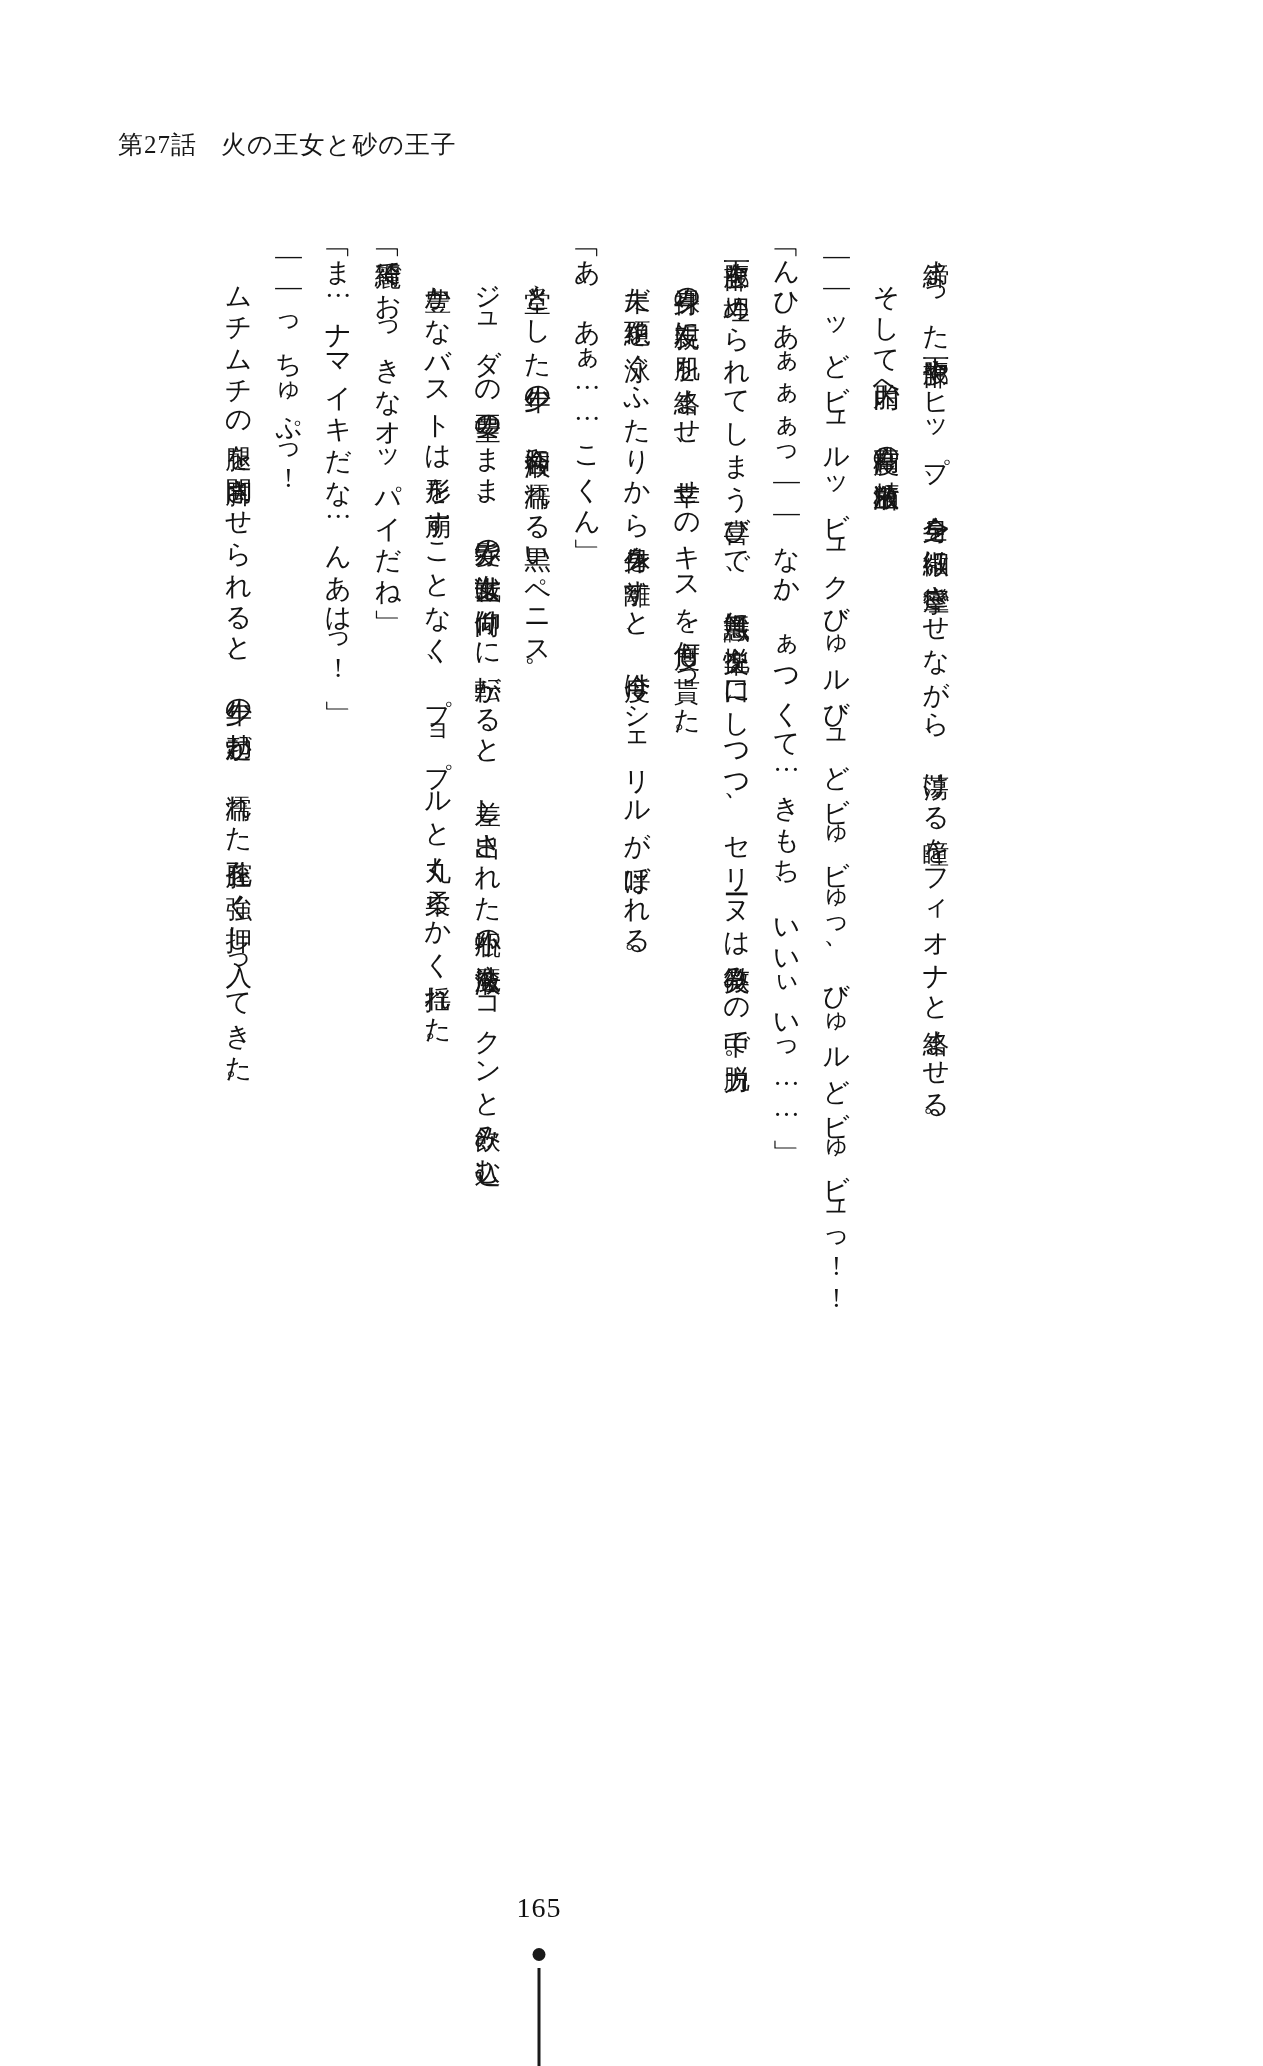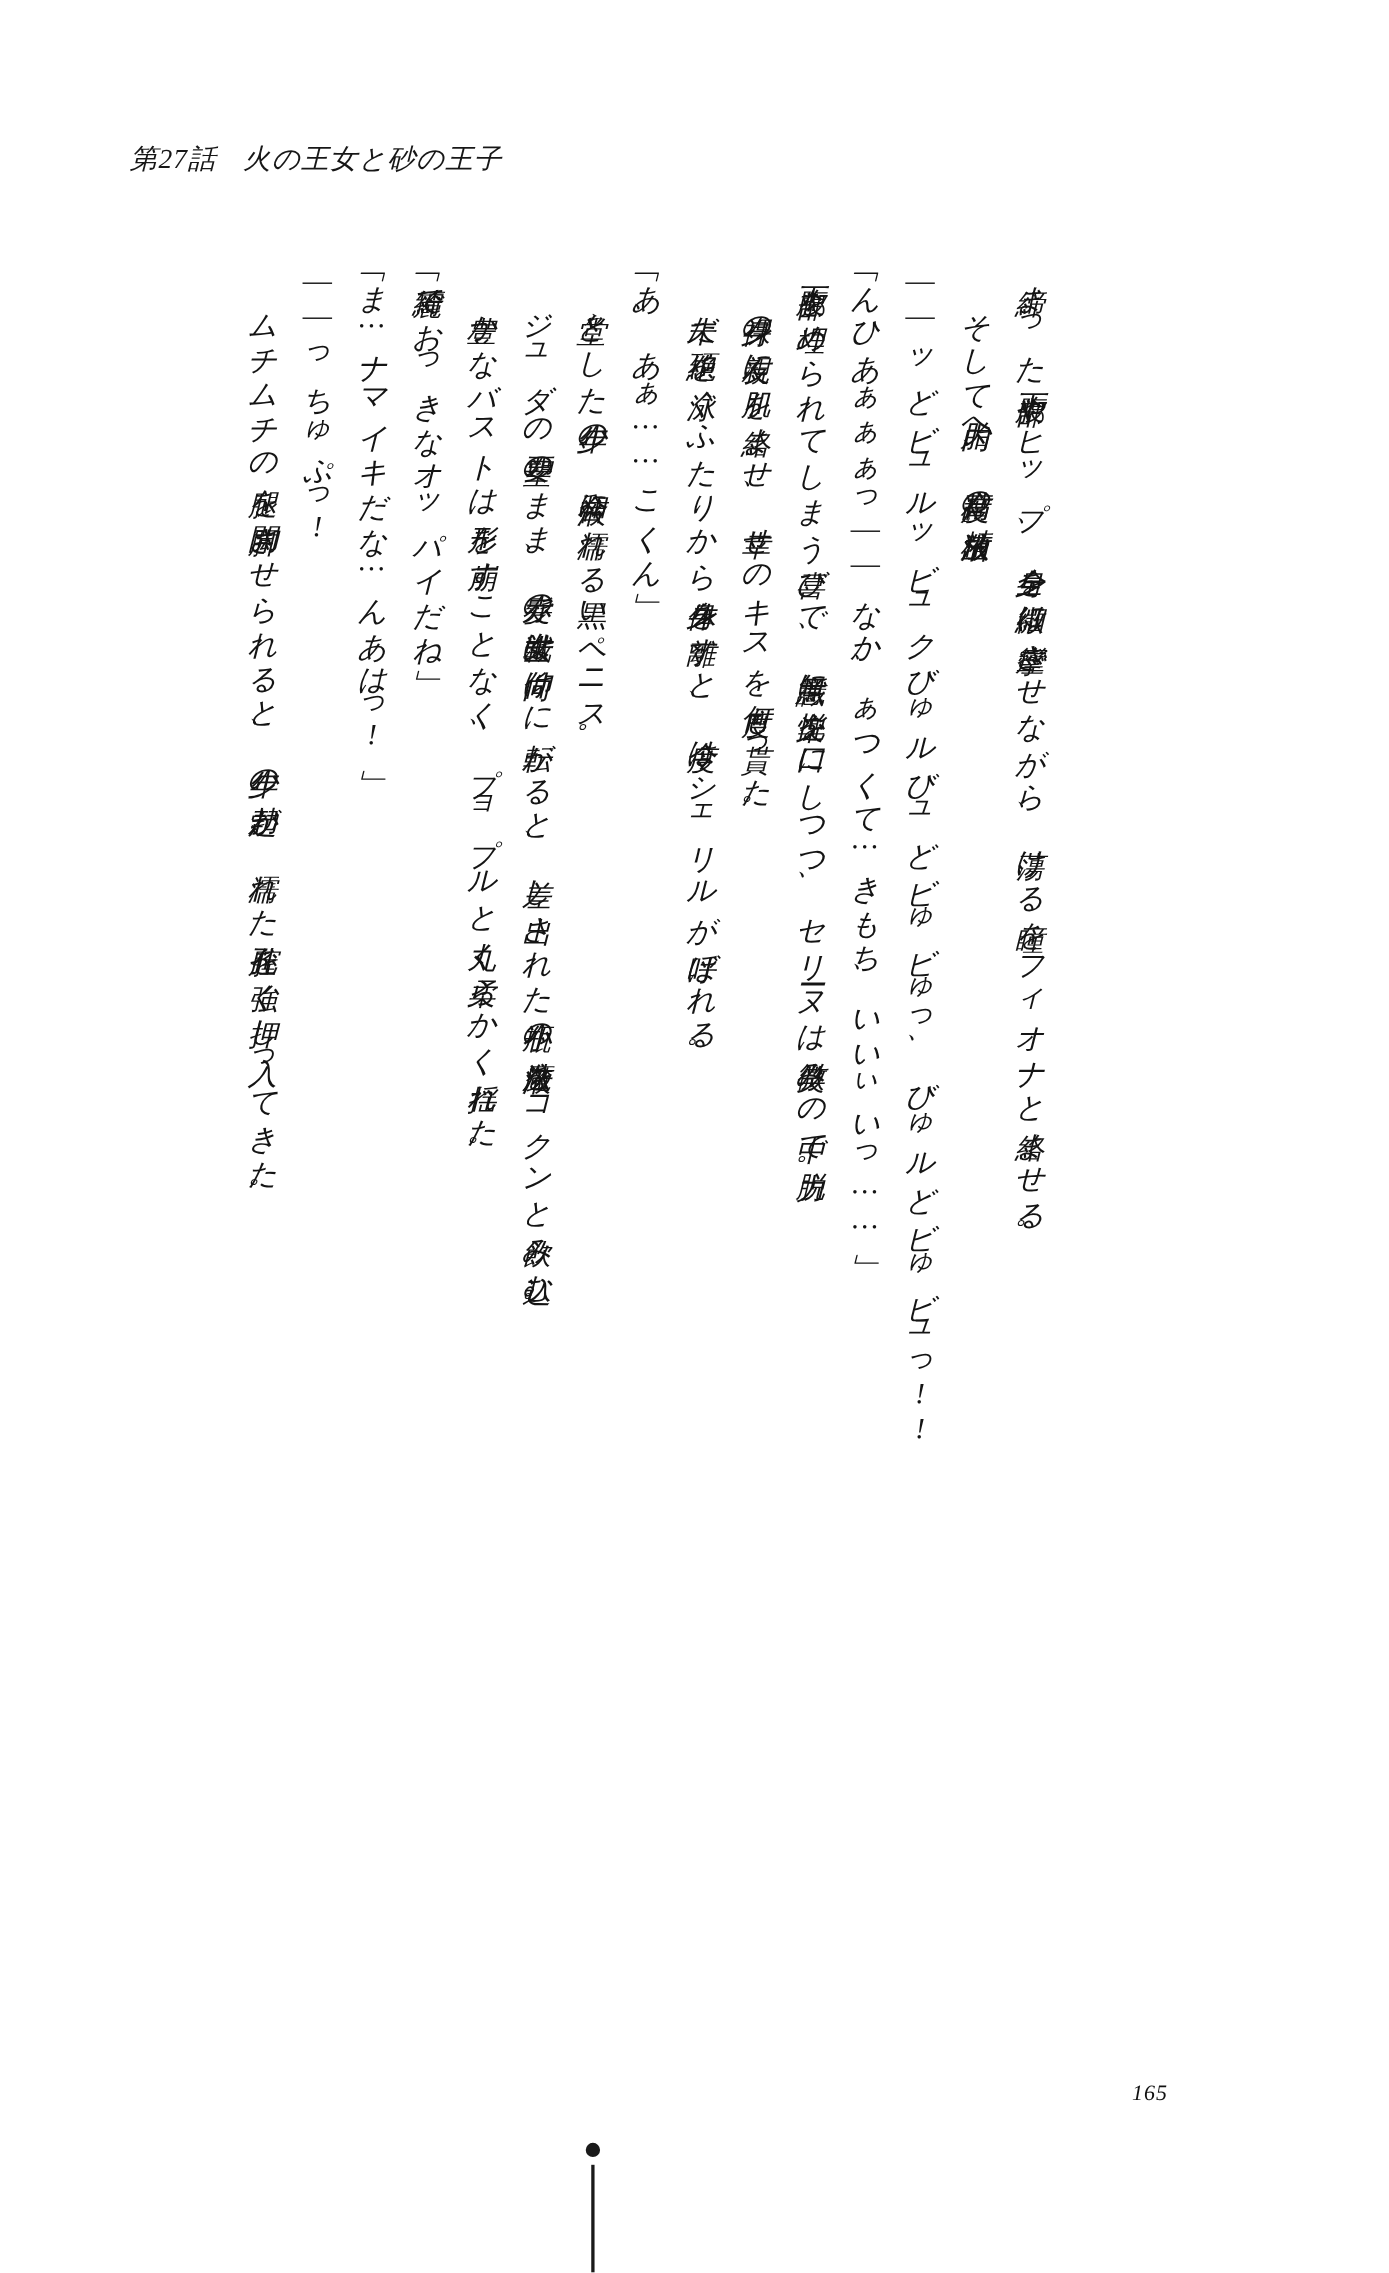--- a/index.html
+++ b/index.html
@@ -14,21 +14,20 @@
     color: #1a1a1a;
     position: relative;
     overflow: hidden;
   }
 
   .page {
     position: absolute;
     inset: 0;
     width: 1078px;
     height: 2066px;
-    font-style: italic;
   }
 
   
   .running-head {
     position: absolute;
     top: 128px;
     left: 118px;
     font-size: 25px;
     letter-spacing: 1px;
     white-space: nowrap;
@@ -63,24 +62,24 @@
     text-indent: 0;
   }
   .body-block p.indent {
     text-indent: 1em;
   }
 
   
   .folio {
     position: absolute;
     left: 0;
-    right: 16px;
+    right: 0;
     top: 1892px;
-    text-align: right;
-    font-size: 20px;
+    text-align: center;
+    font-size: 28px;
     letter-spacing: 1px;
     color: #111;
   }
 
   
   .ornament {
     position: absolute;
     left: 50%;
     top: 1948px;
     transform: translateX(-50%);

